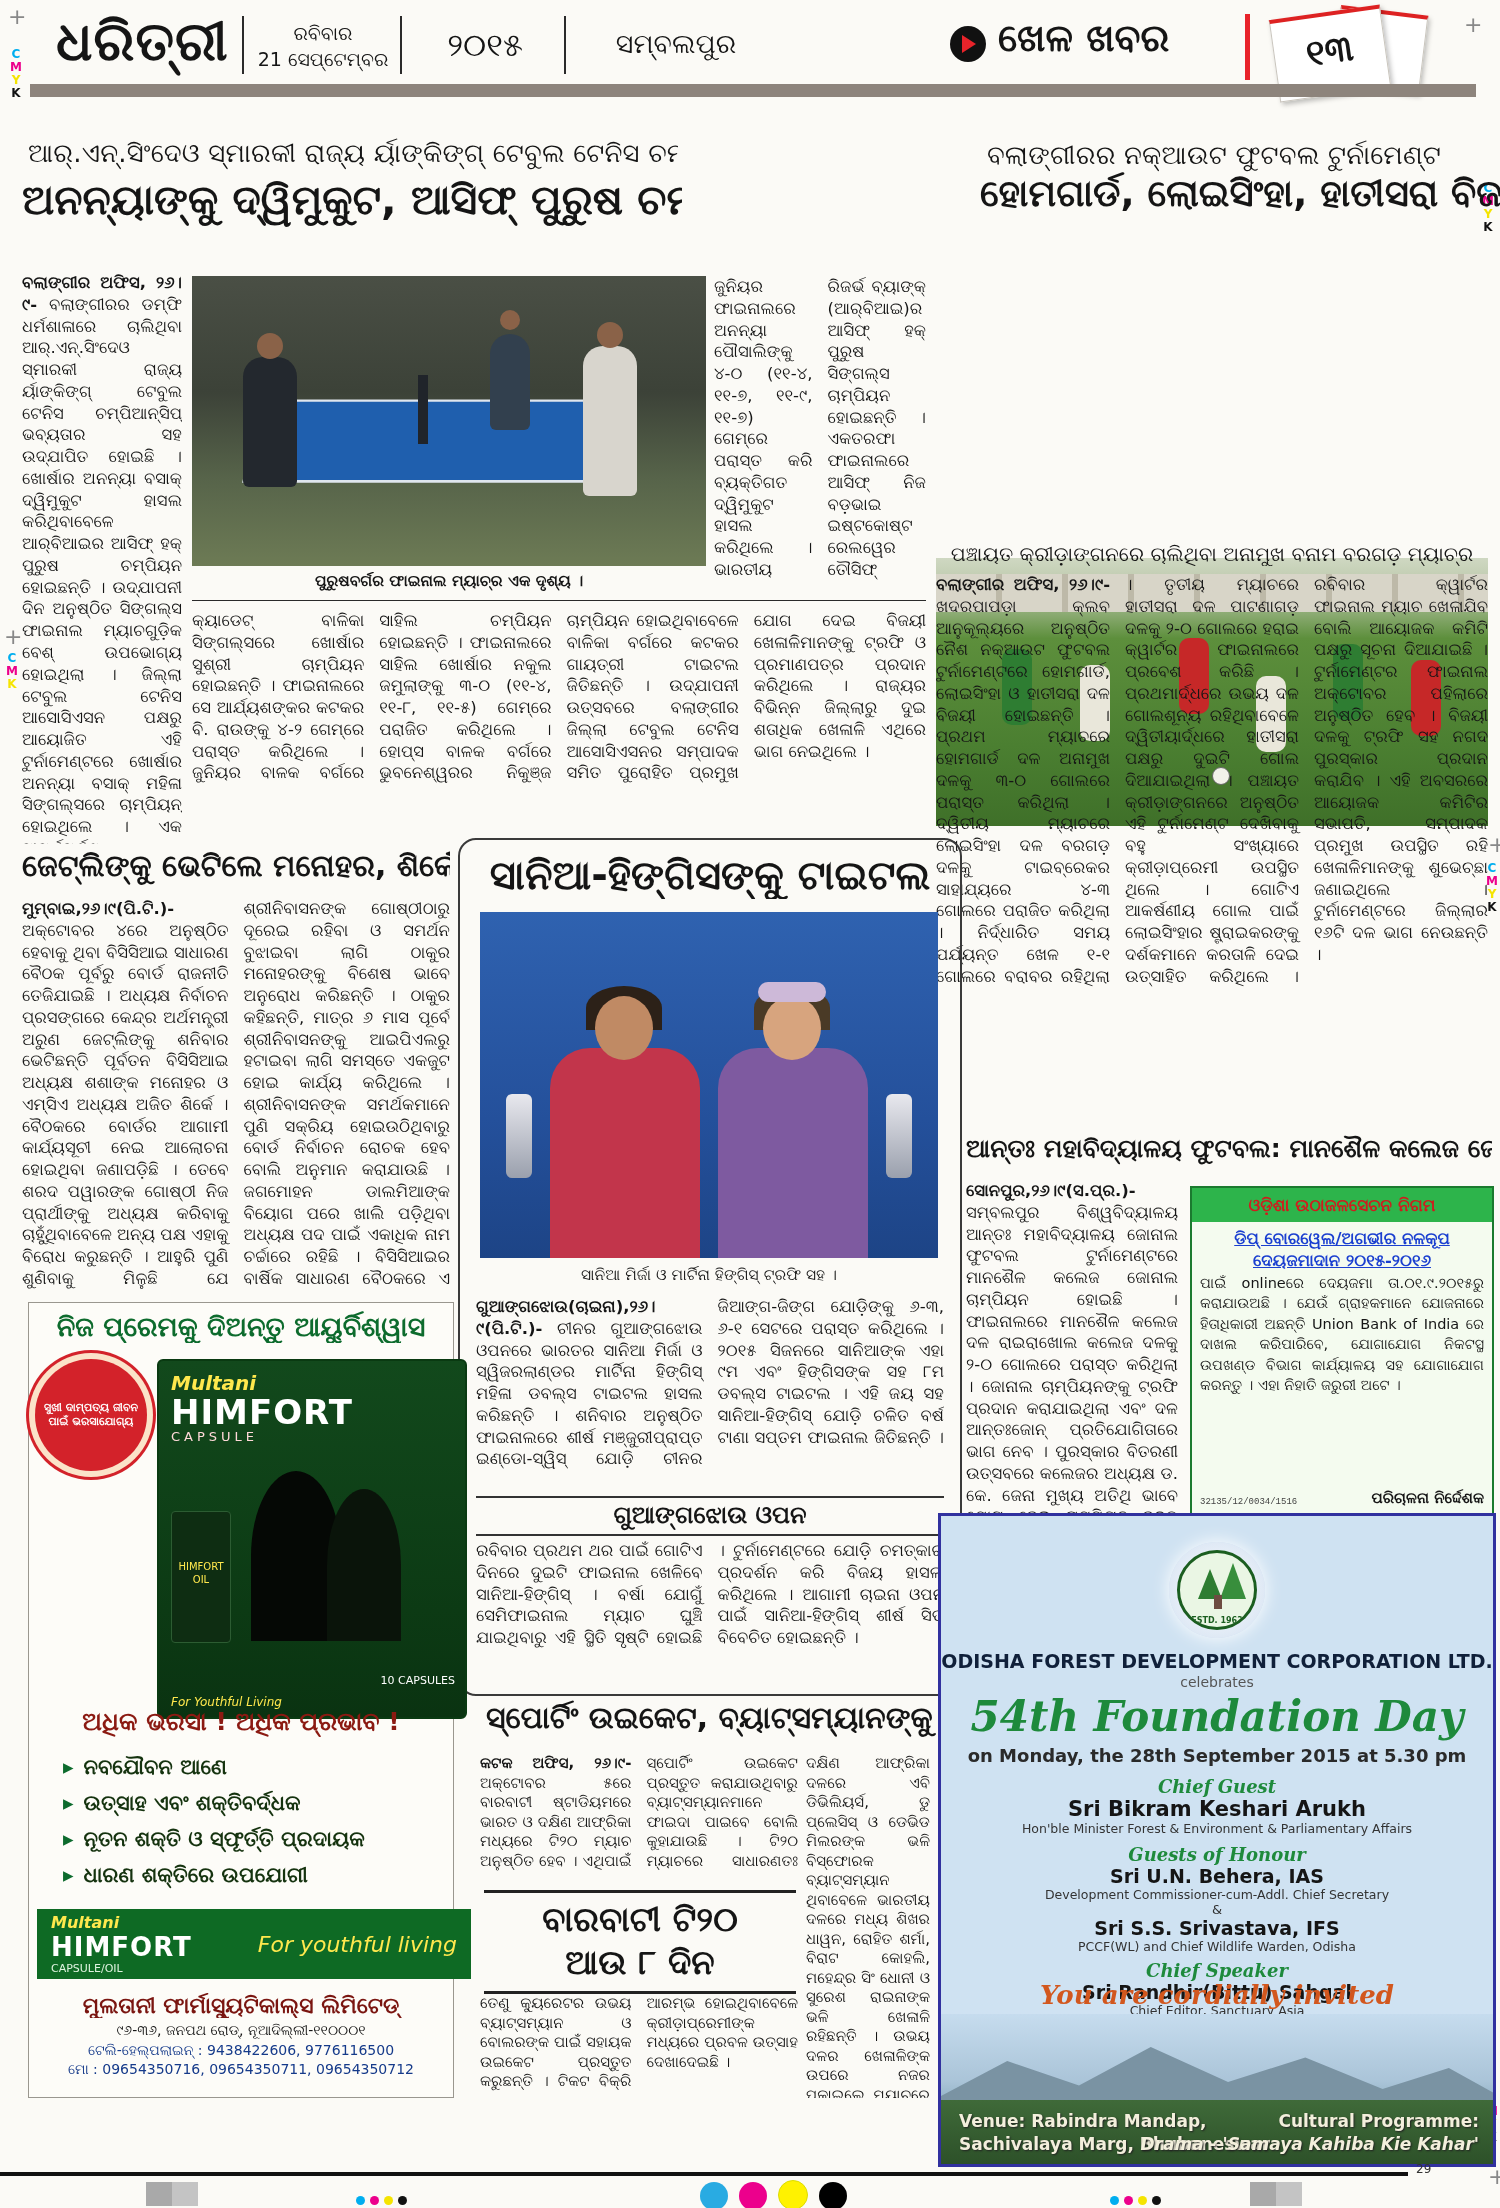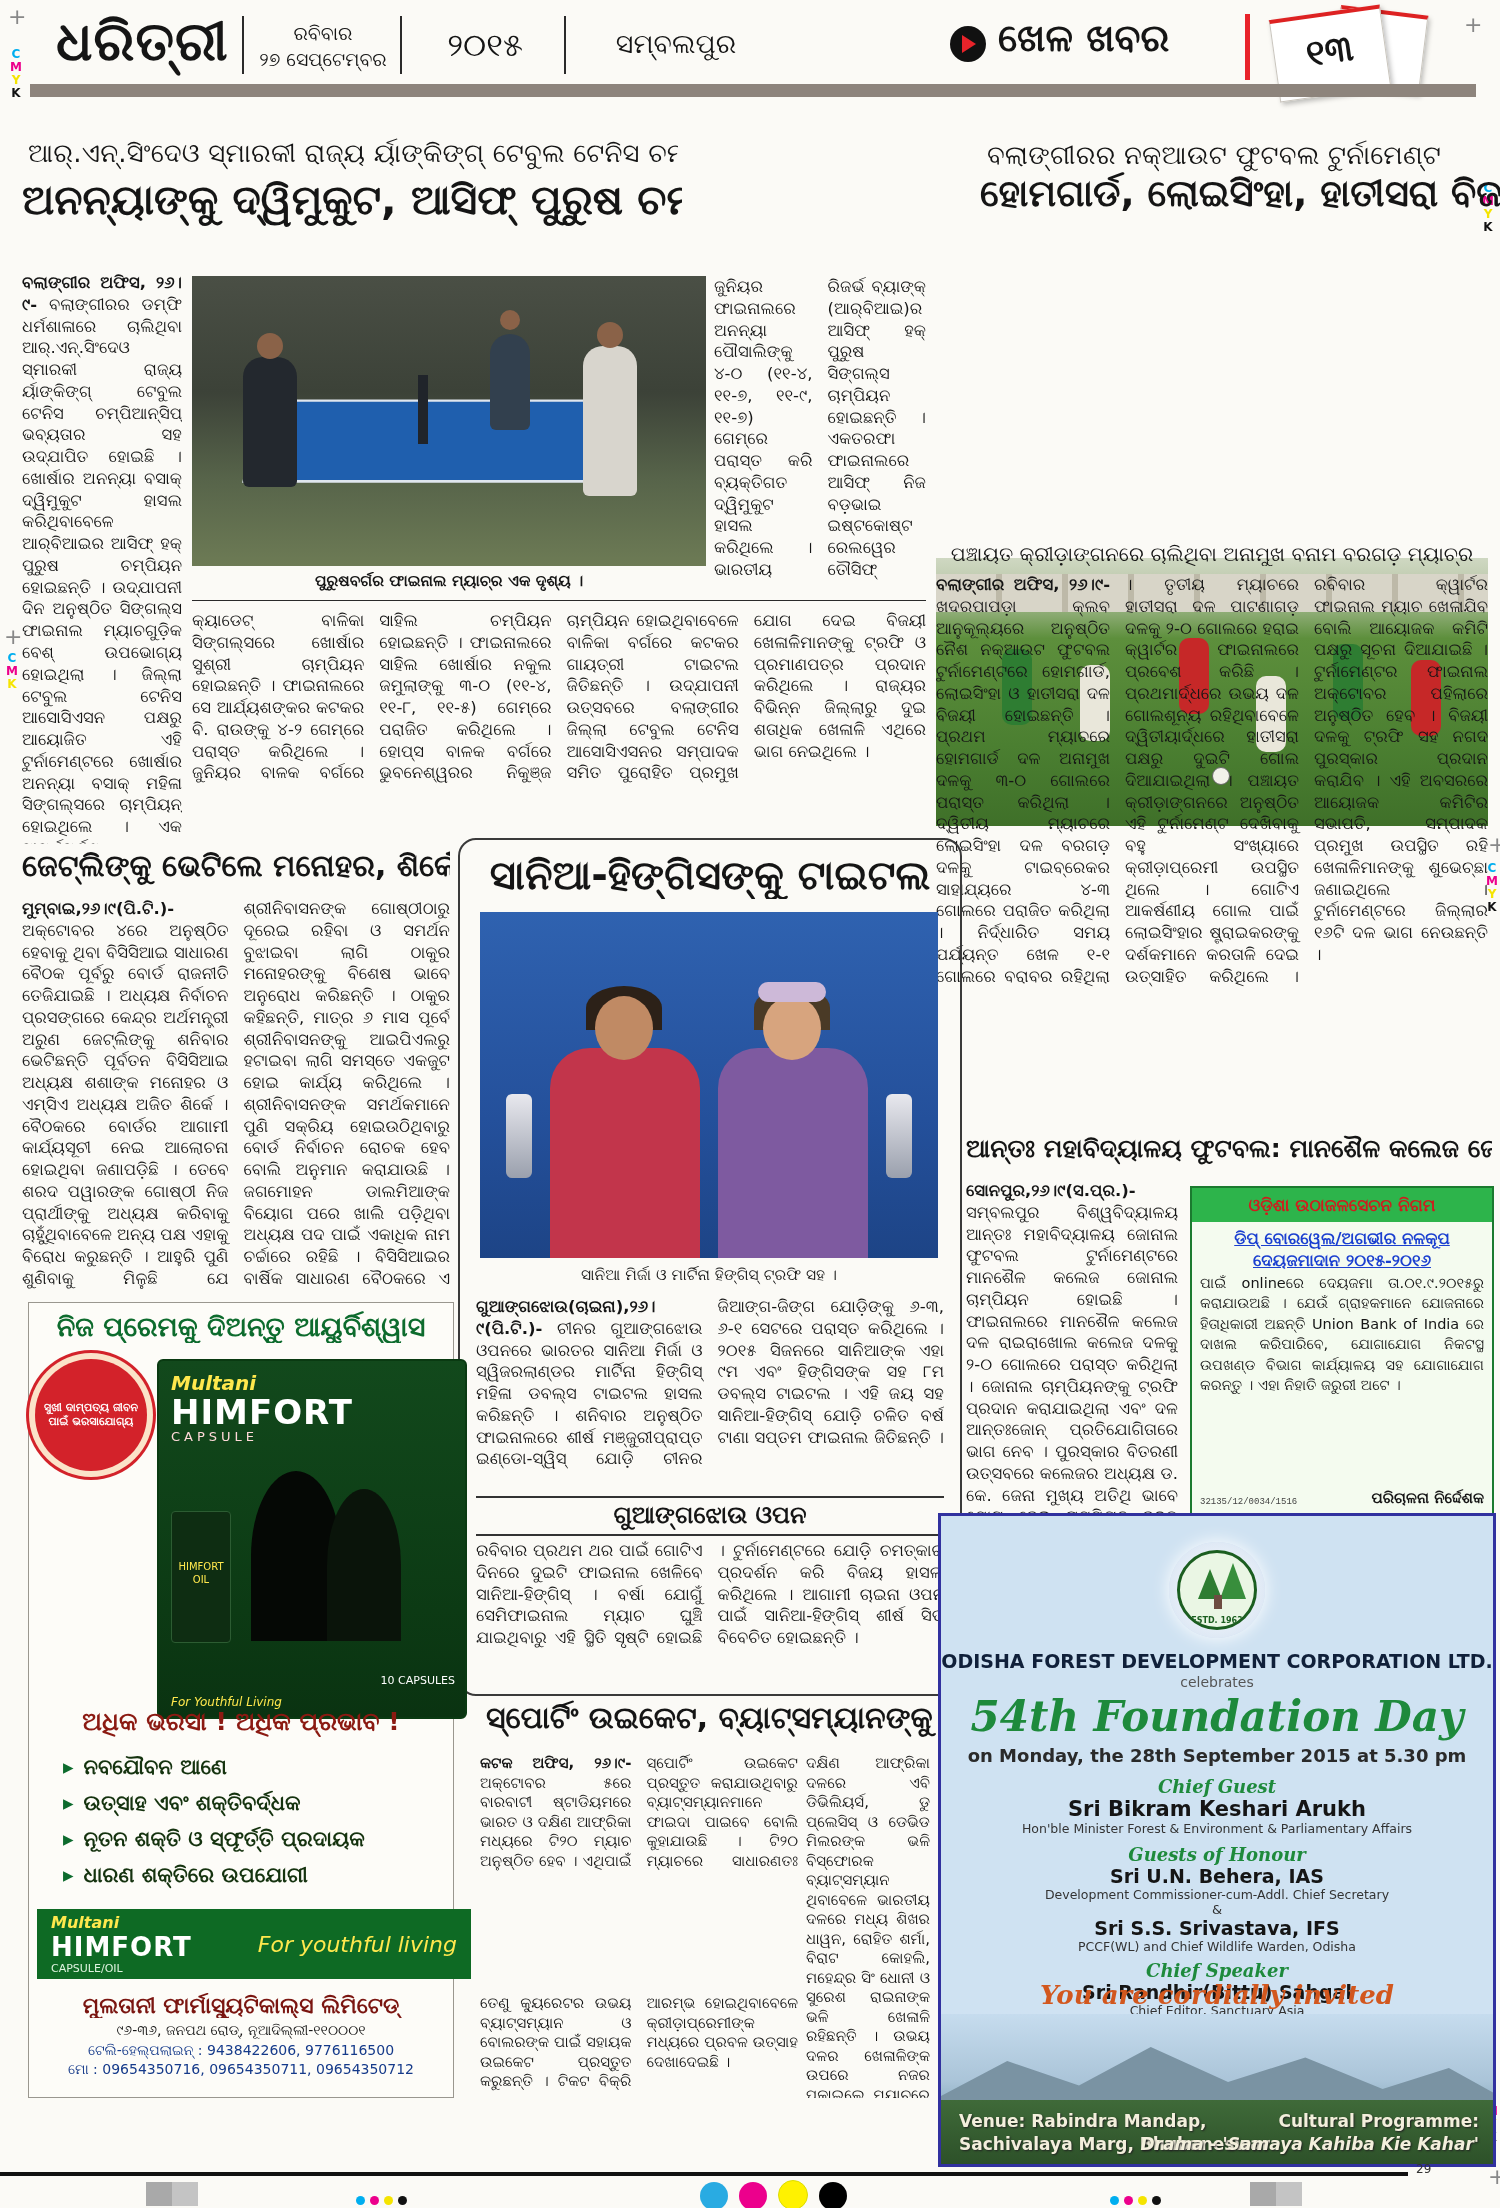--- a/index.html
+++ b/index.html
@@ -111,21 +111,21 @@
     <span>Y</span>
     <span>K</span>
   </div>
   <div class="abs cross" style="left:1488px;top:2168px;">+</div>
 
   <div class="abs" style="left:0;top:0;width:1500px;height:98px;">
     <div class="abs" style="left:56px;top:10px;width:185px;height:66px;font-size:54px;font-weight:bold;letter-spacing:1px;">ଧରିତ୍ରୀ</div>
     <div class="abs vline" style="left:242px;top:16px;height:58px;"></div>
     <div class="abs ctr" style="left:252px;top:20px;width:142px;font-size:19px;line-height:26px;">
       <div>ରବିବାର</div>
-      <div>୨୭ ସେପ୍ଟେମ୍ବର</div>
+      <div>21 ସେପ୍ଟେମ୍ବର</div>
     </div>
     <div class="abs vline" style="left:400px;top:16px;height:58px;"></div>
     <div class="abs ctr" style="left:410px;top:26px;width:150px;font-size:32px;">୨୦୧୫</div>
     <div class="abs vline" style="left:564px;top:16px;height:58px;"></div>
     <div class="abs ctr" style="left:576px;top:28px;width:200px;font-size:27px;">ସମ୍ବଲପୁର</div>
 
     <div class="abs" style="left:950px;top:26px;width:36px;height:36px;border-radius:50%;background:#111;">
       <div style="width:0;height:0;border-left:14px solid #e8232a;border-top:9px solid transparent;border-bottom:9px solid transparent;position:absolute;left:12px;top:9px;"></div>
     </div>
     <div class="abs nw" style="left:998px;top:16px;font-size:38px;font-weight:bold;">ଖେଳ ଖବର</div>
@@ -237,20 +237,24 @@
         <span class="b" style="font-size:15px;">ପରିଚାଳନା ନିର୍ଦ୍ଦେଶକ</span>
       </div>
     </div>
   </div>
 
   <div class="abs headline nw ovh" style="left:486px;top:1700px;width:474px;height:46px;font-size:30px;">ସ୍ପୋର୍ଟିଂ ଉଇକେଟ, ବ୍ୟାଟ୍ସମ୍ୟାନଙ୍କୁ ମିଳିବ ଫାଇଦା</div>
   <div class="abs sm-txt just cols2 ovh" style="left:480px;top:1754px;width:318px;height:130px;">
     <span class="b">କଟକ ଅଫିସ, ୨୬।୯-</span>
     <span>ଅକ୍ଟୋବର ୫ରେ ବାରବାଟୀ ଷ୍ଟାଡିୟମରେ ଭାରତ ଓ ଦକ୍ଷିଣ ଆଫ୍ରିକା ମଧ୍ୟରେ ଟି୨୦ ମ୍ୟାଚ ଅନୁଷ୍ଠିତ ହେବ । ଏଥିପାଇଁ ସ୍ପୋର୍ଟିଂ ଉଇକେଟ ପ୍ରସ୍ତୁତ କରାଯାଉଥିବାରୁ ବ୍ୟାଟ୍ସମ୍ୟାନମାନେ ଫାଇଦା ପାଇବେ ବୋଲି କୁହାଯାଉଛି । ଟି୨୦ ମ୍ୟାଚରେ ସାଧାରଣତଃ ବ୍ୟାଟ୍ସମ୍ୟାନଙ୍କ ରାଜୁତି ଦେଖିବାକୁ ମିଳିଥାଏ,</span>
   </div>
+  <div class="abs quotebox ctr" style="left:484px;top:1890px;width:312px;height:94px;padding-top:4px;">
+    <div class="b nw ovh" style="font-size:34px;line-height:44px;">ବାରବାଟୀ ଟି୨୦</div>
+    <div class="b nw ovh" style="font-size:34px;line-height:42px;">ଆଉ ୮ ଦିନ</div>
+  </div>
   <div class="abs sm-txt just cols2 ovh" style="left:480px;top:1994px;width:318px;height:104px;">ତେଣୁ କ୍ୟୁରେଟର ଉଭୟ ବ୍ୟାଟ୍ସମ୍ୟାନ ଓ ବୋଲରଙ୍କ ପାଇଁ ସହାୟକ ଉଇକେଟ ପ୍ରସ୍ତୁତ କରୁଛନ୍ତି । ଟିକଟ ବିକ୍ରି ଆରମ୍ଭ ହୋଇଥିବାବେଳେ କ୍ରୀଡ଼ାପ୍ରେମୀଙ୍କ ମଧ୍ୟରେ ପ୍ରବଳ ଉତ୍ସାହ ଦେଖାଦେଇଛି ।</div>
   <div class="abs sm-txt just ovh" style="left:806px;top:1754px;width:124px;height:344px;">ଦକ୍ଷିଣ ଆଫ୍ରିକା ଦଳରେ ଏବି ଡିଭିଲିୟର୍ସ, ଡୁ ପ୍ଲେସିସ୍ ଓ ଡେଭିଡ ମିଲରଙ୍କ ଭଳି ବିସ୍ଫୋରକ ବ୍ୟାଟ୍ସମ୍ୟାନ ଥିବାବେଳେ ଭାରତୀୟ ଦଳରେ ମଧ୍ୟ ଶିଖର ଧାୱନ, ରୋହିତ ଶର୍ମା, ବିରାଟ କୋହଲି, ମହେନ୍ଦ୍ର ସିଂ ଧୋନୀ ଓ ସୁରେଶ ରାଇନାଙ୍କ ଭଳି ଖେଳାଳି ରହିଛନ୍ତି । ଉଭୟ ଦଳର ଖେଳାଳିଙ୍କ ଉପରେ ନଜର ପକାଇଲେ ମ୍ୟାଚରେ ବ୍ୟାଟ୍ସମ୍ୟାନଙ୍କ ପ୍ରାଧାନ୍ୟ ସହ ବଡ଼ ସ୍କୋର ଦେଖିବାକୁ ମିଳିପାରେ ।</div>
 
   <div class="abs" style="left:28px;top:1302px;width:424px;height:794px;border:1px solid #9a978f;background:#fdfcf8;">
     <div class="ctr b nw ovh" style="margin-top:8px;font-size:27px;color:#0d6b2d;">ନିଜ ପ୍ରେମକୁ ଦିଅନ୍ତୁ ଆୟୁର୍ବିଶ୍ୱାସ</div>
 
     <div class="rosette abs" style="left:6px;top:56px;width:112px;height:112px;">
       <div>ସୁଖୀ ଦାମ୍ପତ୍ୟ ଜୀବନ ପାଇଁ ଭରସାଯୋଗ୍ୟ</div>
     </div>
 

